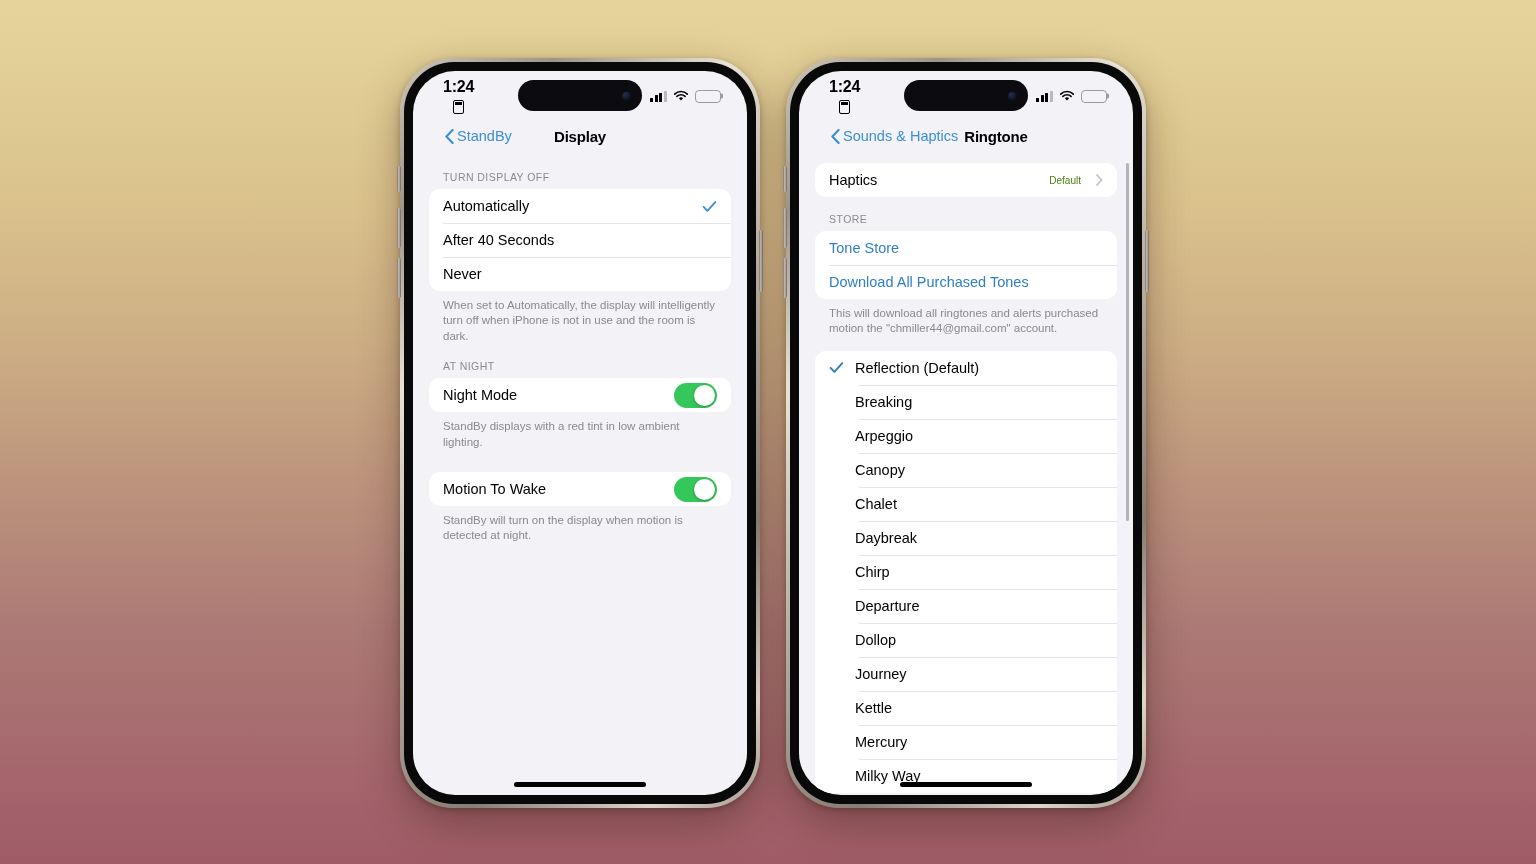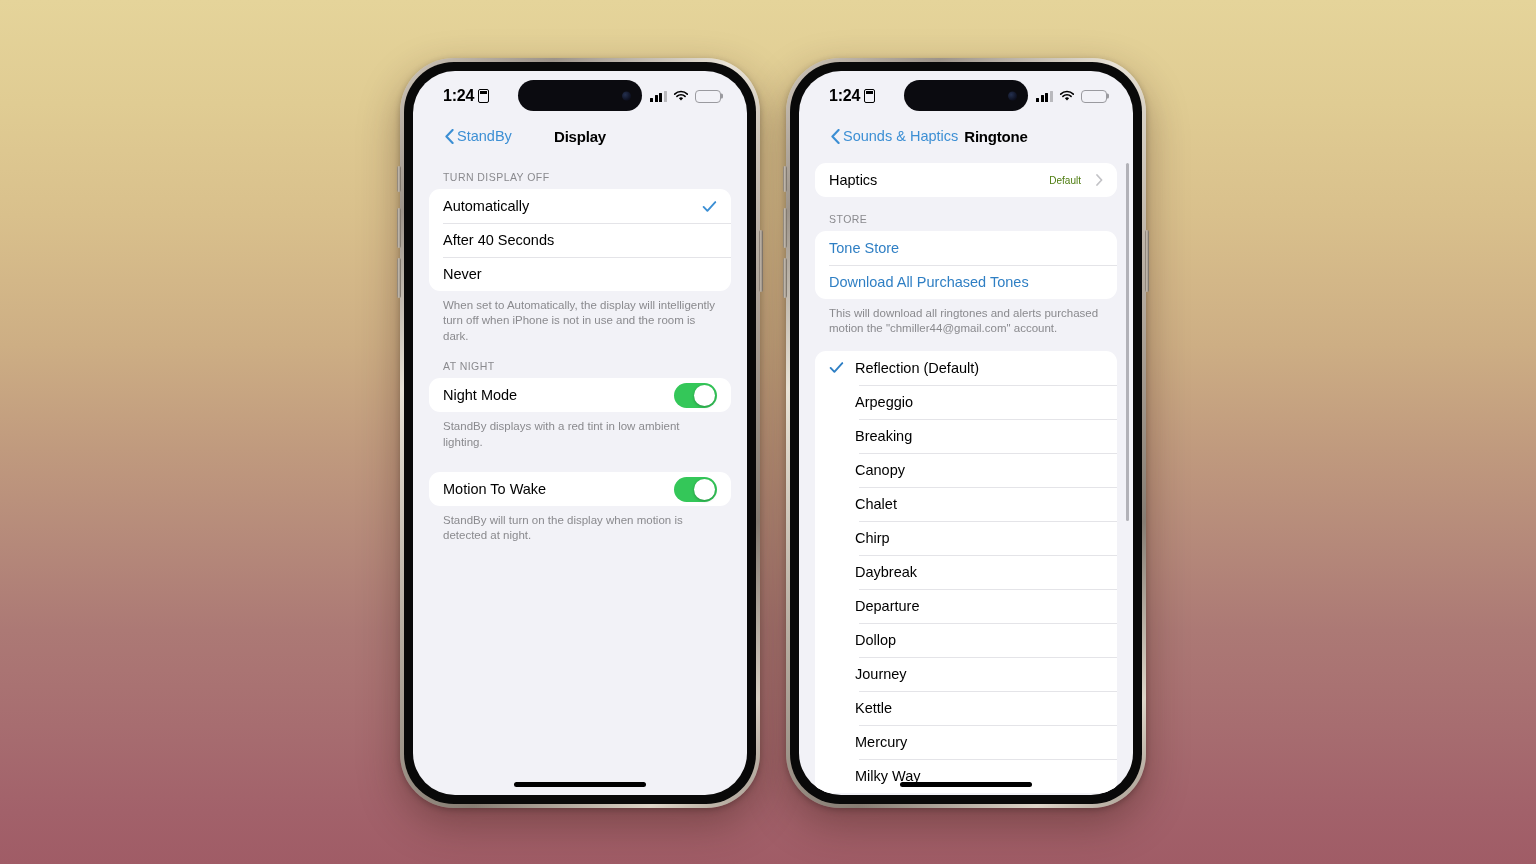--- a/index.html
+++ b/index.html
@@ -77,20 +77,21 @@
   }
   .status-time {
     font-size: 16px;
     font-weight: bold;
     color: #000;
     letter-spacing: -0.2px;
     display: flex;
     align-items: center;
     gap: 4px;
     padding-top: 4px;
+    flex-direction: column;
   }
   .time-badge {
     display: inline-block;
     width: 9px; height: 12px;
     border: 1.6px solid #000;
     border-radius: 2px;
     position: relative;
   }
   .time-badge::after {
     content: "";
@@ -463,41 +464,41 @@
             <div class="row indent">
               <span class="check-left">
                 <svg viewBox="0 0 15 15">
                   <path d="M1.6 7.9 L5.4 11.8 L13.3 3.1" stroke="#2f7fc4" stroke-width="1.9" fill="none" stroke-linecap="round" stroke-linejoin="round"></path>
                 </svg>
               </span>
               <span class="row-label">Reflection (Default)</span>
             </div>
             <div class="row indent">
               <span class="check-left"></span>
+              <span class="row-label">Breaking</span>
+            </div>
+            <div class="row indent">
+              <span class="check-left"></span>
               <span class="row-label">Arpeggio</span>
             </div>
             <div class="row indent">
               <span class="check-left"></span>
-              <span class="row-label">Breaking</span>
-            </div>
-            <div class="row indent">
-              <span class="check-left"></span>
               <span class="row-label">Canopy</span>
             </div>
             <div class="row indent">
               <span class="check-left"></span>
               <span class="row-label">Chalet</span>
             </div>
             <div class="row indent">
               <span class="check-left"></span>
+              <span class="row-label">Daybreak</span>
+            </div>
+            <div class="row indent">
+              <span class="check-left"></span>
               <span class="row-label">Chirp</span>
-            </div>
-            <div class="row indent">
-              <span class="check-left"></span>
-              <span class="row-label">Daybreak</span>
             </div>
             <div class="row indent">
               <span class="check-left"></span>
               <span class="row-label">Departure</span>
             </div>
             <div class="row indent">
               <span class="check-left"></span>
               <span class="row-label">Dollop</span>
             </div>
             <div class="row indent">

